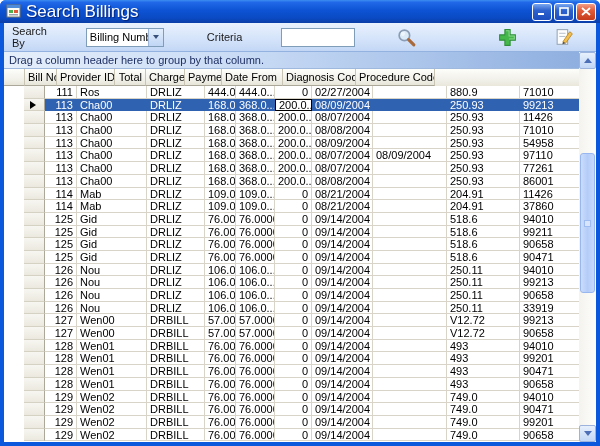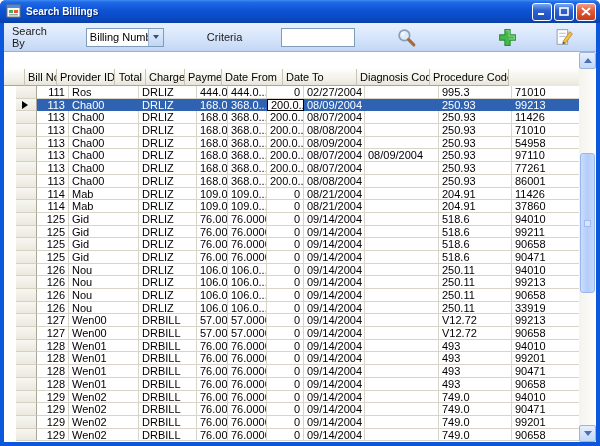--- a/index.html
+++ b/index.html
@@ -6,21 +6,21 @@
   html,body { width:600px; height:446px; overflow:hidden; background:#fff;
     font-family:"Liberation Sans", sans-serif; }
   .window { position:relative; width:600px; height:446px; background:#0B58DD;
     border-radius:6px 6px 0 0; }
 
   
   .titlebar { position:absolute; left:0; top:0; width:600px; height:23px;
     border-radius:6px 6px 0 0; display:flex; align-items:center; padding:0 4px;
     background:linear-gradient(180deg,#3C8DF0 0%,#2168E8 10%,#0D53D4 45%,#0A49C2 80%,#0B3FA6 100%); }
   .title-icon { width:16px; height:16px; margin:0 4px 0 2px; flex:0 0 auto; }
-  .title-text { color:#fff; font-weight:bold; font-size:10px; text-shadow:1px 1px 1px #00247E; flex:1; }
+  .title-text { color:#fff; font-weight:normal; font-size:17px; text-shadow:1px 1px 1px #00247E; flex:1; }
   .winbtn { width:20px; height:18px; margin-left:2px; border:1px solid #fff; border-radius:3px;
     display:flex; align-items:center; justify-content:center; }
   .winbtn.min, .winbtn.max { background:linear-gradient(180deg,#7AA7F0,#2E62CE 40%,#1D4DBE); }
   .winbtn.close { background:linear-gradient(180deg,#F0A08A,#E25C3A 40%,#C63B1B); }
 
   
   .content { position:absolute; left:4px; top:23px; width:592px; height:419px; background:#fff; }
 
   
   .toolbar { position:absolute; left:0; top:0; width:592px; height:29px;
@@ -47,21 +47,21 @@
     display:flex; align-items:center; padding-left:5px; }
 
   
   .grid-header { position:absolute; left:0; top:46px; width:575px; height:17px; display:flex;
     background:linear-gradient(180deg,#FDFDFB,#F0EFE7 70%,#E9E7DB); }
   .hc { height:17px; font-size:11px; color:#000; line-height:16px; padding:0 3px;
     border-right:1px solid #C9C5B4; border-bottom:1px solid #ACA899;
     background:linear-gradient(180deg,#FDFDFB,#F1F0E8 70%,#E7E5D9);
     white-space:nowrap; overflow:hidden; }
   .corner { width:21px; flex:0 0 auto; }
-  .grid-body { position:absolute; left:4px; top:63px; width:575px; height:356px; overflow:hidden; background:#fff;padding-left:8px; }
+  .grid-body { position:absolute; left:12px; top:63px; width:575px; height:356px; overflow:hidden; background:#fff;padding-left:8px; }
   .grow { display:flex; height:12.7px; }
   .rh { width:21px; flex:0 0 auto; background:linear-gradient(180deg,#F7F6F1,#EBE9DF);
     border-right:1px solid #ACA899; border-bottom:1px solid #D5D2C4; position:relative; }
   .tri { position:absolute; left:6px; top:2.5px; width:0; height:0;
     border-top:4px solid transparent; border-bottom:4px solid transparent; border-left:6px solid #000; }
   .gc { font-size:11px; color:#000; line-height:12.2px; padding:0 3px;
     border-right:1px solid #D8D5C8; border-bottom:1px solid #D8D5C8;
     white-space:nowrap; overflow:hidden; flex:0 0 auto; }
   .ar { text-align:right; }
   .c0{width:32px}.c1{width:70px}.c2{width:58px}.c3{width:31px}.c4{width:39px}
@@ -160,46 +160,48 @@
       </span>
       <span class="tb-icon">
         <svg width="22" height="21" viewBox="0 0 20 20">
           <path d="M2.5 9.5 q2.5 5.5 6.5 4 l6.5-9 2.5 3 -7.5 9.5 q-6.5 2.5 -9.5-5 z" fill="#A89CEC" stroke="#6B5FB0" stroke-width="1"></path>
         </svg>
       </span>
       <span class="tb-sep"></span>
       <span class="claims">76 Claims</span>
     </div>
 
+    <div class="groupbar">
+      <span>Drag a column header here to group by that column.</span>
+    </div>
 
     <div class="grid-header">
       <div class="hc corner"></div>
     <div class="hc c0 ar">Bill No.</div>
         <div class="hc c2">Provider ID</div>
         <div class="hc c3 ar">Total</div>
         <div class="hc c4 ar">Charges</div>
         <div class="hc c5 ar">Payme...</div>
         <div class="hc c6">Date From</div>
-        <div class="hc c7">Date To</div>
         <div class="hc c8">Diagnosis Code</div>
         <div class="hc c9">Procedure Code</div>
       </div>
 
     <div class="grid-body">
         <div class="grow">
           <div class="rh"></div>
           <div class="gc c0 ar">111</div>
           <div class="gc c1">Ros</div>
           <div class="gc c2">DRLIZ</div>
           <div class="gc c3 ar">444.0...</div>
           <div class="gc c4 ar">444.0...</div>
           <div class="gc c5 ar">0</div>
           <div class="gc c6">02/27/2004</div>
           <div class="gc c7"></div>
-          <div class="gc c8">995.3</div>
+          <div class="gc c8">880.9</div>
           <div class="gc c9">71010</div>
         </div>
         <div class="grow sel">
           <div class="rh">
             <span class="tri"></span>
           </div>
           <div class="gc c0 ar">113</div>
           <div class="gc c1">Cha00</div>
           <div class="gc c2">DRLIZ</div>
           <div class="gc c3 ar">168.0...</div>

